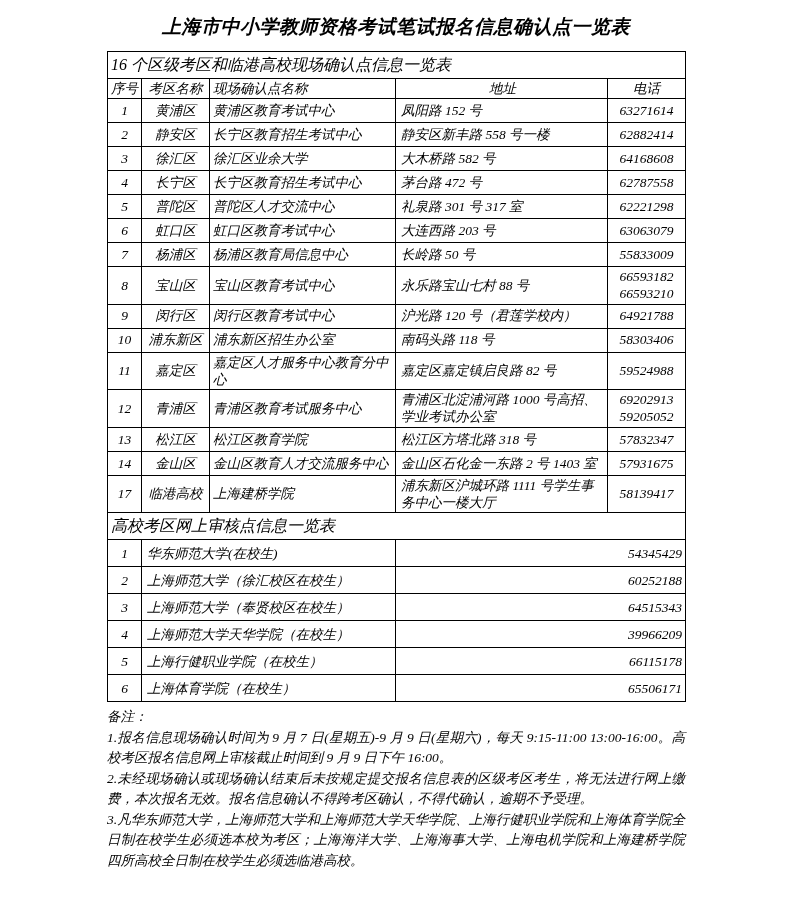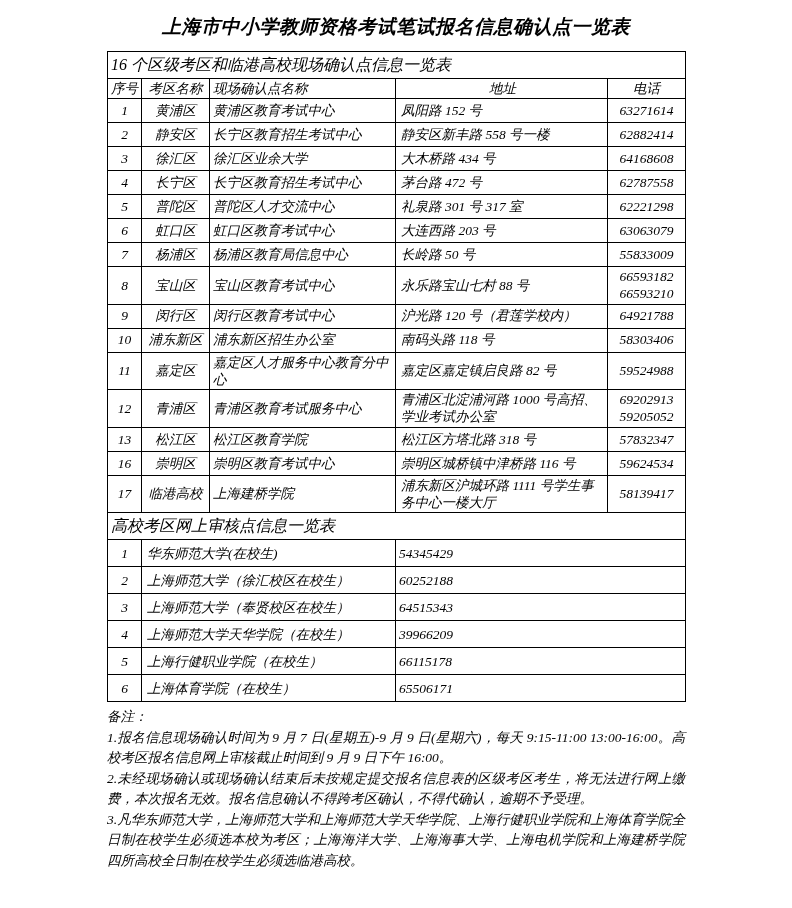--- a/index.html
+++ b/index.html
@@ -58,21 +58,21 @@
   .col-site   { width: 186px; text-align: left; }
   .col-addr   { width: 212px; text-align: left; padding-left: 5px !important; }
   .col-tel    { width: 78px;  text-align: center; }
   tbody.t1 td { height: 21px; }
   .tel-multi { line-height: 1.22; }
   .addr-2 { line-height: 1.25; }
 
   
   .u-no   { width: 34px;  text-align: center; }
   .u-name { width: 254px; text-align: left; padding-left: 5px !important; }
-  .u-tel  { width: 290px; text-align: left; }
+  .u-tel  { width: 290px; text-align: right; }
   tbody.t2 td { height: 24px; }
 
   .notes {
     margin: 0 auto;
     width: 578px;
     padding-top: 5px;
     font-size: 13.5px;
     line-height: 1.52;
     text-align: justify;
   }
@@ -119,21 +119,21 @@
             <td class="col-no">2</td>
             <td class="col-dist">静安区</td>
             <td class="col-site">长宁区教育招生考试中心</td>
             <td class="col-addr">静安区新丰路 558 号一楼</td>
             <td class="col-tel">62882414</td>
           </tr>
           <tr>
             <td class="col-no">3</td>
             <td class="col-dist">徐汇区</td>
             <td class="col-site">徐汇区业余大学</td>
-            <td class="col-addr">大木桥路 434 号</td>
+            <td class="col-addr">大木桥路 582 号</td>
             <td class="col-tel">64168608</td>
           </tr>
           <tr>
             <td class="col-no">4</td>
             <td class="col-dist">长宁区</td>
             <td class="col-site">长宁区教育招生考试中心</td>
             <td class="col-addr">茅台路 472 号</td>
             <td class="col-tel">62787558</td>
           </tr>
           <tr>
@@ -193,25 +193,25 @@
             <td class="col-tel tel-multi">69202913<br>59205052</td>
           </tr>
           <tr>
             <td class="col-no">13</td>
             <td class="col-dist">松江区</td>
             <td class="col-site">松江区教育学院</td>
             <td class="col-addr">松江区方塔北路 318 号</td>
             <td class="col-tel">57832347</td>
           </tr>
           <tr>
-            <td class="col-no">16</td>
-            <td class="col-dist">崇明区</td>
-            <td class="col-site">崇明区教育考试中心</td>
-            <td class="col-addr">崇明区城桥镇中津桥路 116 号</td>
-            <td class="col-tel">59624534</td>
+            <td class="col-no">14</td>
+            <td class="col-dist">金山区</td>
+            <td class="col-site">金山区教育人才交流服务中心</td>
+            <td class="col-addr">金山区石化金一东路 2 号 1403 室</td>
+            <td class="col-tel">57931675</td>
           </tr>
           <tr>
             <td class="col-no">17</td>
             <td class="col-dist">临港高校</td>
             <td class="col-site">上海建桥学院</td>
             <td class="col-addr addr-2">浦东新区沪城环路 1111 号学生事务中心一楼大厅</td>
             <td class="col-tel">58139417</td>
           </tr>
         </tbody>
       <tbody>

